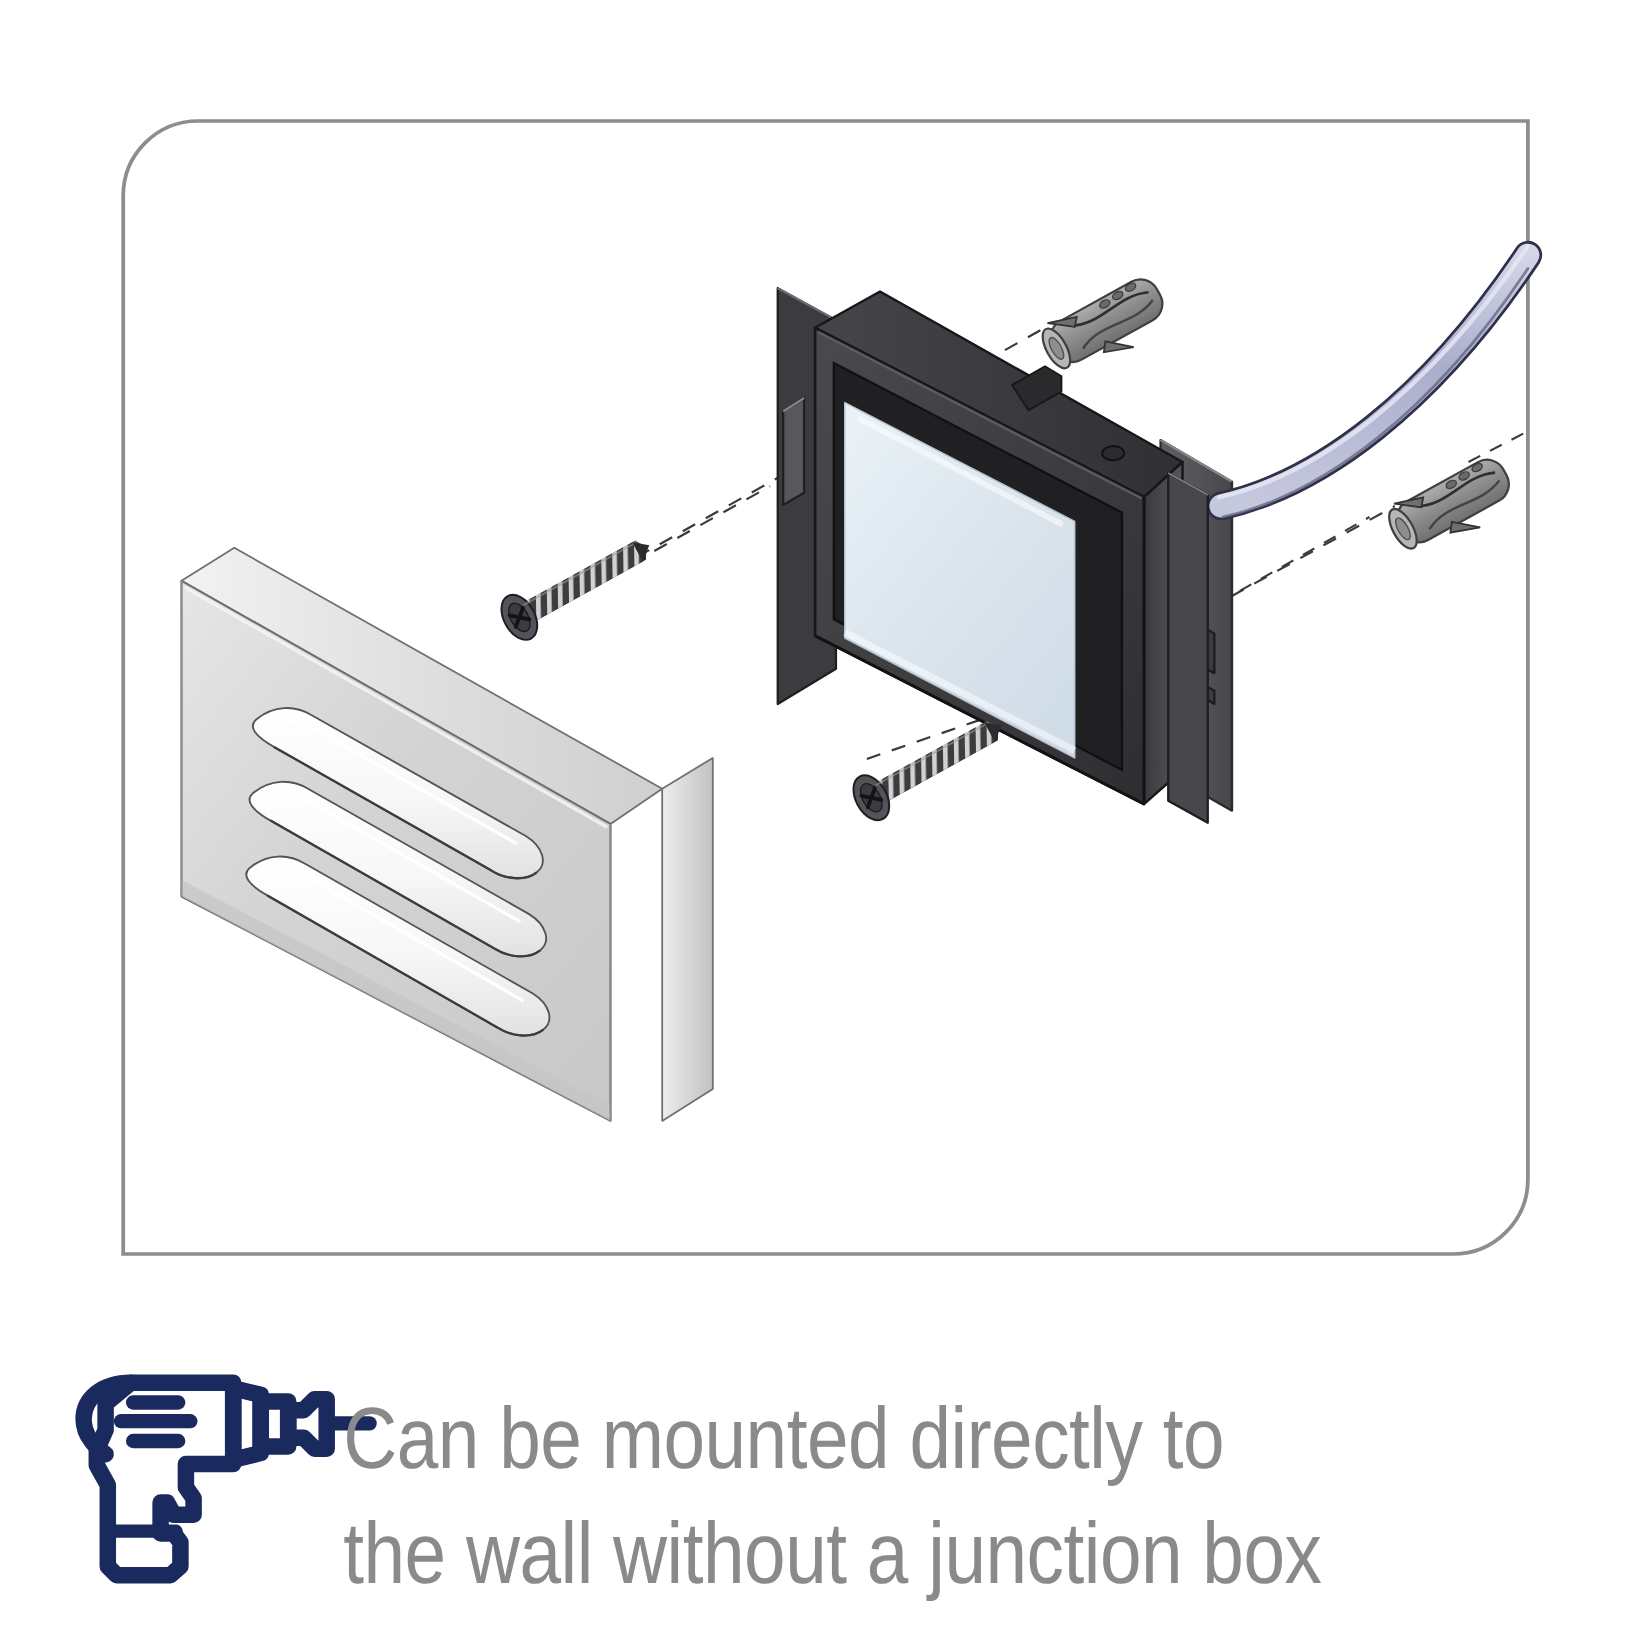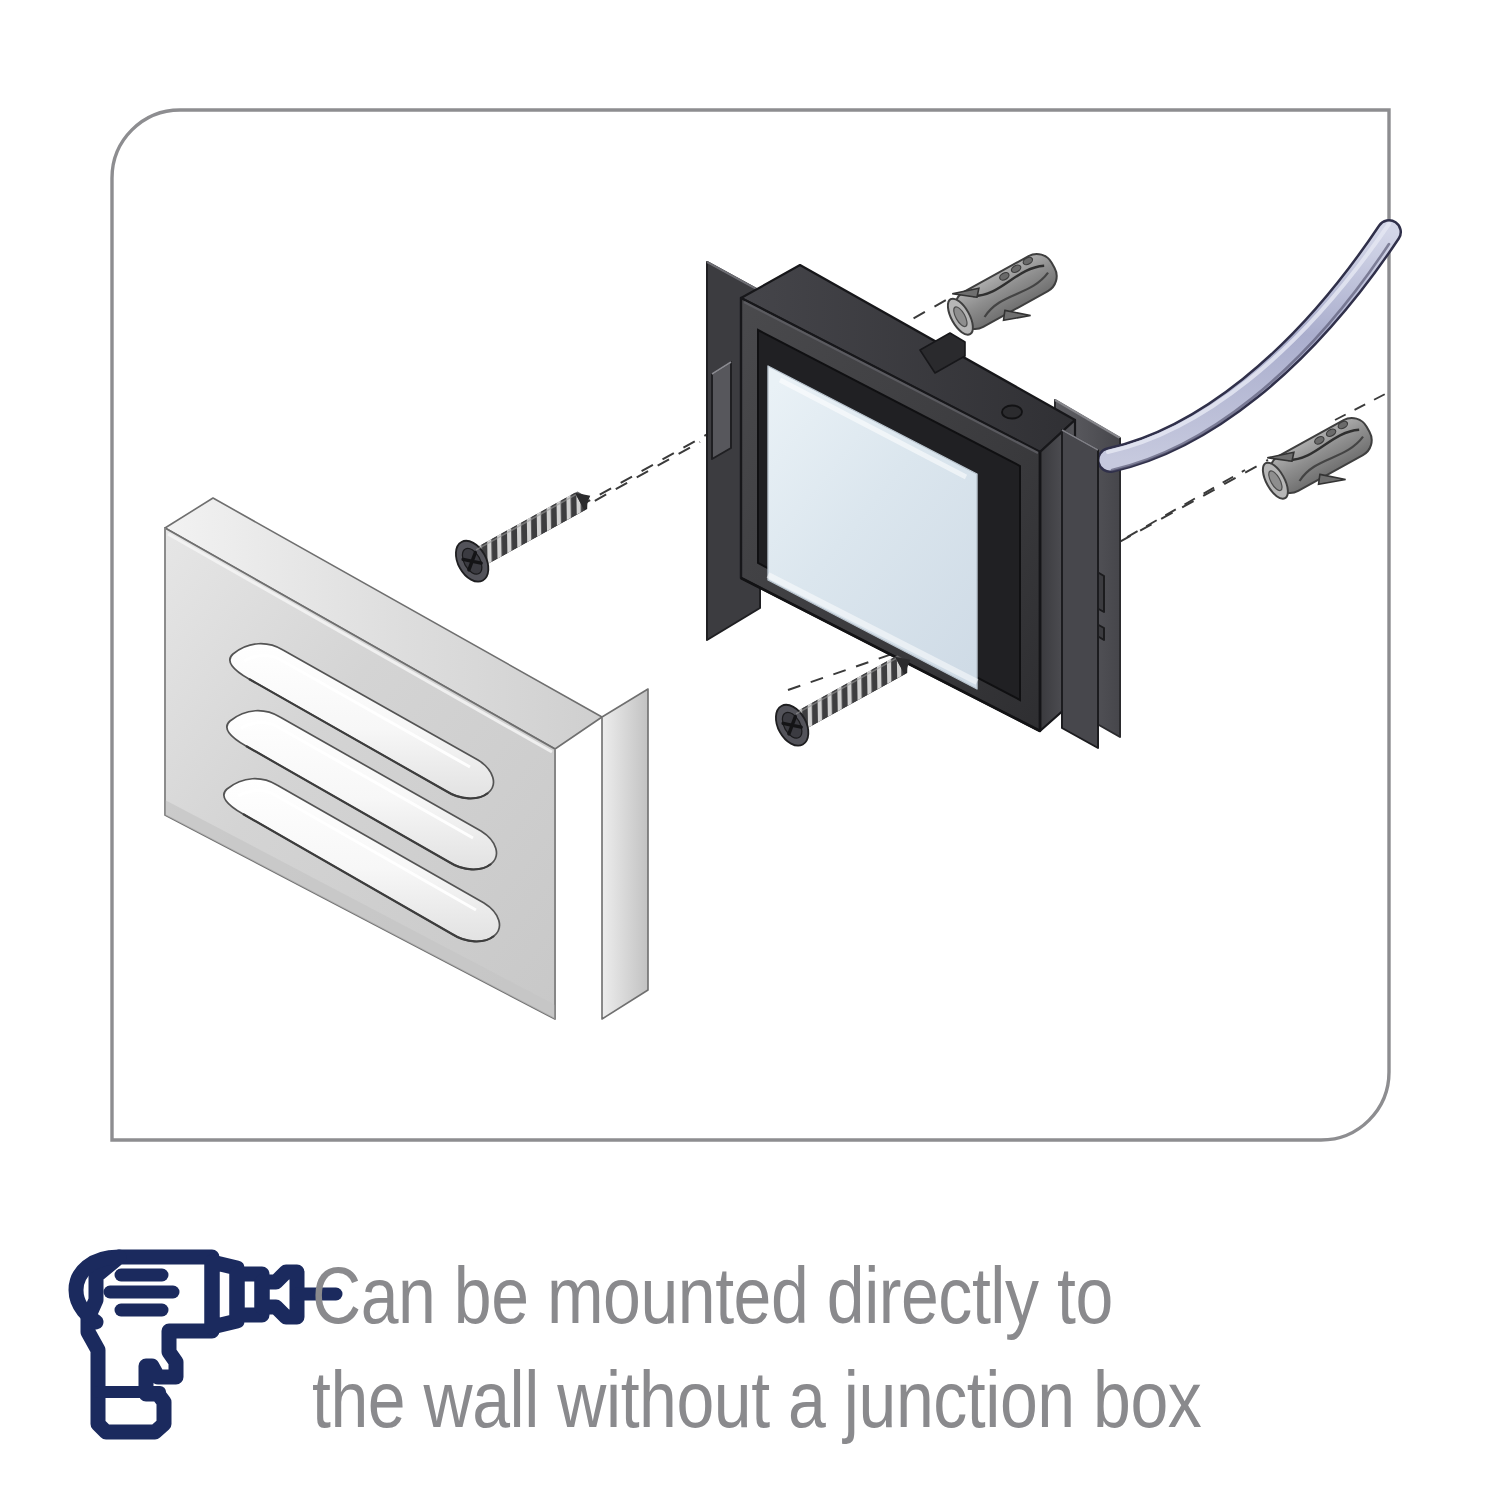--- a/index.html
+++ b/index.html
@@ -35,21 +35,21 @@
     display: block;
   }
   .caption-block {
     position: absolute;
     left: 312px;
     top: 1244px;
     width: 1170px;
     height: 220px;
     display: flex;
     flex-direction: column;
-    justify-content: flex-start;
+    justify-content: flex-end;
   }
   .caption-line {
     font-family: "Liberation Sans Narrow", "Liberation Sans", sans-serif;
     font-size: 79px;
     line-height: 104px;
     color: #8a8a8d;
     letter-spacing: -0.5px;
     white-space: nowrap;
     transform: scaleX(0.86);
     transform-origin: left center;

